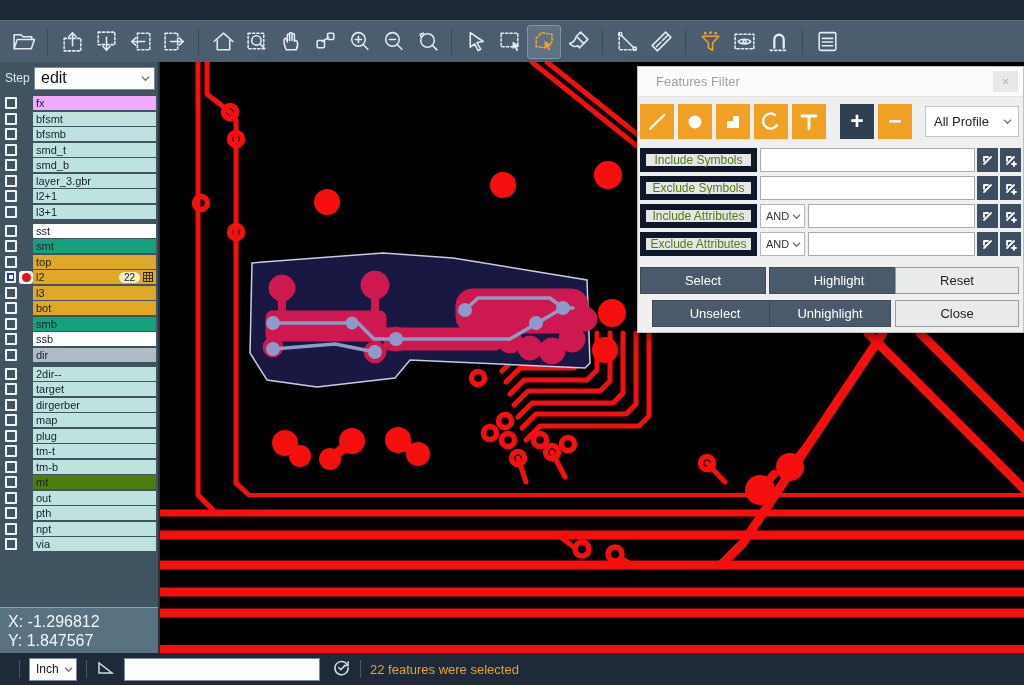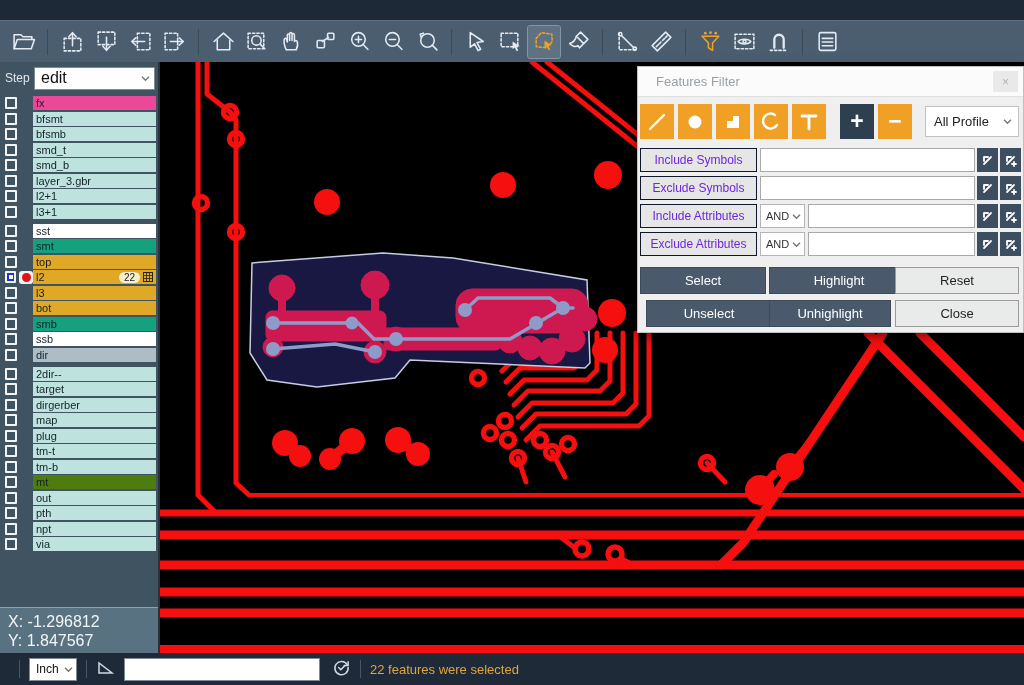--- a/index.html
+++ b/index.html
@@ -66,22 +66,22 @@
   #dlg-tools { position:absolute; left:2px; top:37px; height:35px; display:flex; }
   .dtool { width:34px; height:35px; background:#f0a125; margin-right:4px; display:flex;
            align-items:center; justify-content:center; color:#fff; }
   .dtool.dark { background:#2e3f50; margin-left:10px; }
   .dtool svg { width:22px; height:22px; stroke:#fff; fill:none; stroke-width:2.4; stroke-linecap:round; }
   .dtool .big { font-size:23px; font-weight:bold; line-height:1; }
   #profile { position:absolute; left:287px; top:39px; width:94px; height:31px; background:#fff;
              border:1px solid #c3c3c3; display:flex; align-items:center; justify-content:space-between;
              padding:0 6px 0 8px; font-size:13px; color:#222; }
   .frow { position:absolute; left:2px; width:381px; height:24px; display:flex; }
-  .flabel { width:117px; height:24px; background:#e6e6e6; border:1px solid #0f172a; font-size:12px;
-            color:#6d28d9; display:flex; align-items:center; justify-content:center; }
+  .flabel { width:117px; height:24px; background:#e6e6e6; border:6px solid #0f172a; font-size:12px;
+            color:#4d7c0f; display:flex; align-items:center; justify-content:center; }
   .fand { width:45px; height:24px; background:#fff; border:1px solid #b5b5b5; margin-left:3px;
           font-size:11px; color:#333; display:flex; align-items:center; justify-content:space-between; padding:0 3px 0 5px; }
   .finput { flex:1; height:24px; background:#fff; border:1px solid #a9a9a9; margin-left:3px; font-size:12px; padding:0 4px; }
   .fab { width:21px; height:24px; background:#3c4e60; margin-left:2px; display:flex;
          align-items:center; justify-content:center; }
   .fab svg { width:13px; height:13px; stroke:#fff; stroke-width:1.8; fill:none; stroke-linecap:round; }
   .dbtn { position:absolute; height:27px; font-size:13px; display:flex; align-items:center; justify-content:center; }
   .dbtn.dark { background:#4a5a6c; color:#fff; border:1px solid #3c4a5a; }
   .dbtn.light { background:#e9ebeb; color:#222; border:1px solid #9b9b9b; }
 
@@ -266,21 +266,21 @@
             <polyline points="1,2 5,6 9,2"></polyline>
           </svg>
       </div>
     </div>
     <div id="layerlist">
         <div class="lgroup">
           <div class="lrow">
             <div class="cbcell">
               <span class="cb"></span>
             </div>
-            <div class="chip" style="background: #ec4899;">
+            <div class="chip" style="background: #f0abfc;">
               <span>fx</span>
             </div>
           </div>
           <div class="lrow">
             <div class="cbcell">
               <span class="cb"></span>
             </div>
             <div class="chip" style="background: rgb(190, 227, 223);">
               <span>bfsmt</span>
             </div>
@@ -760,21 +760,21 @@
               <path d="M3,10 L10,3"></path>
               <path d="M3,3 H7 M3,3 V7"></path>
               <path d="M10,8 V12 M8,10 H12"></path>
             </svg>
           </div>
         </div>
       </div>
     <div class="dbtn dark" style="left:2px;top:200px;width:126px;">Select</div>
     <div class="dbtn dark" style="left:131px;top:200px;width:140px;">Highlight</div>
     <div class="dbtn light" style="left:257px;top:200px;width:124px;">Reset</div>
-    <div class="dbtn dark" style="left:8px;top:233px;width:126px;text-align:right;">Unselect</div>
+    <div class="dbtn dark" style="left:14px;top:233px;width:126px;text-align:right;">Unselect</div>
     <div class="dbtn dark" style="left:131px;top:233px;width:122px;">Unhighlight</div>
     <div class="dbtn light" style="left:257px;top:233px;width:124px;">Close</div>
   </div>
 
   <div id="statusbar">
     <div class="ssep"></div>
     <div id="unitsel">
       <span>Inch</span>
       <svg class="chev" viewBox="0 0 10 8">
           <polyline points="1,2 5,6 9,2"></polyline>

